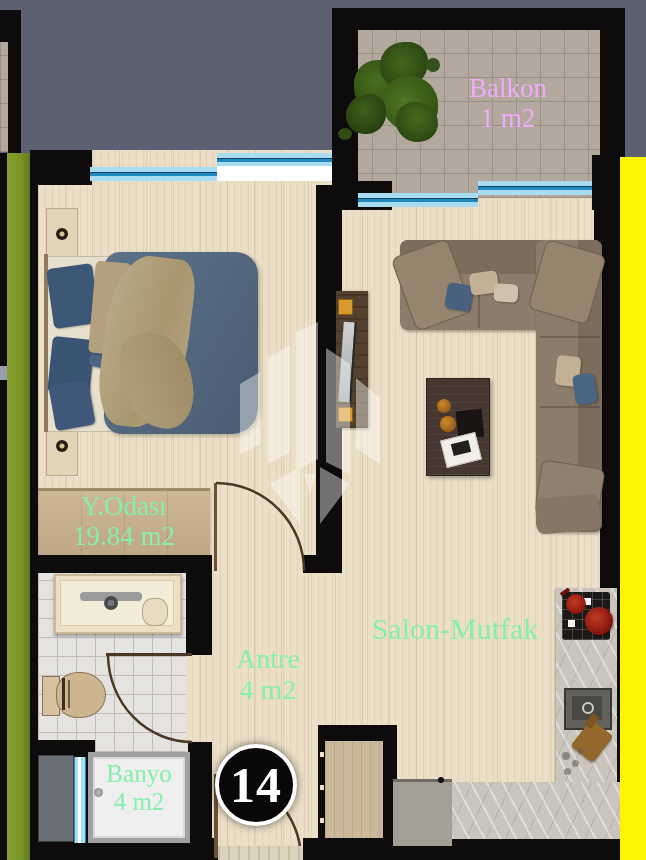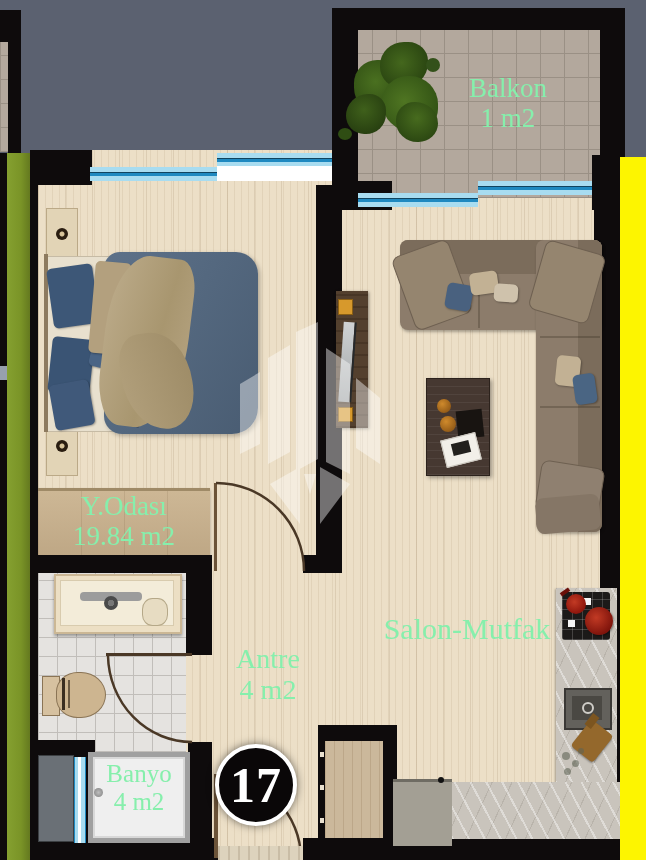--- a/index.html
+++ b/index.html
@@ -116,21 +116,21 @@
 
   <div class="abs" style="left:338px;top:36px;width:104px;height:110px;">
     <div class="abs" style="left:16px;top:24px;width:54px;height:54px;border-radius:48% 60% 52% 55%;background:radial-gradient(circle at 40% 40%,#4a7020,#2d4a12 75%);"></div>
     <div class="abs" style="left:42px;top:6px;width:48px;height:46px;border-radius:55% 45% 60% 50%;background:radial-gradient(circle at 45% 45%,#44671d,#2a4511 75%);"></div>
     <div class="abs" style="left:44px;top:40px;width:56px;height:56px;border-radius:50% 55% 45% 60%;background:radial-gradient(circle at 40% 45%,#4f7522,#335415 75%);"></div>
     <div class="abs" style="left:8px;top:58px;width:40px;height:40px;border-radius:60% 45% 55% 50%;background:radial-gradient(circle at 45% 40%,#3f601b,#273f10 75%);"></div>
     <div class="abs" style="left:58px;top:66px;width:42px;height:40px;border-radius:48% 58% 50% 55%;background:radial-gradient(circle at 50% 40%,#476b1e,#2c4812 75%);"></div>
     <div class="abs" style="left:0px;top:92px;width:14px;height:12px;border-radius:50%;background:#2f4d13;"></div>
     <div class="abs" style="left:88px;top:22px;width:14px;height:14px;border-radius:50%;background:#33511a;"></div>
   </div>
-  <div class="label" style="left:443px;top:74px;width:130px;font-size:27px;color:#86efac;">
+  <div class="label" style="left:443px;top:74px;width:130px;font-size:27px;color:#f0abfc;">
     <span class="l1">Balkon</span>
     <span class="l2">1 m2</span>
   </div>
 
   <div class="abs" style="left:336px;top:291px;width:32px;height:137px;background:repeating-linear-gradient(0deg, rgba(35,22,12,0.25) 0 2px, rgba(0,0,0,0) 2px 12px),#53402e;box-shadow:1px 1px 3px rgba(0,0,0,0.4);"></div>
   <div class="abs" style="left:338px;top:299px;width:13px;height:14px;background:#d7992c;border:1px solid #8a5f14;"></div>
   <div class="abs" style="left:338px;top:407px;width:13px;height:13px;background:#d7992c;border:1px solid #8a5f14;"></div>
   <div class="abs" style="left:341px;top:322px;width:11px;height:80px;background:linear-gradient(180deg,#d0d3d4,#9fa3a5);border-right:2px solid #26292b;transform:rotate(4deg);"></div>
 
   <div class="abs sofa" style="left:400px;top:240px;width:202px;height:90px;border-radius:8px;"></div>
@@ -200,36 +200,36 @@
   <div class="abs" style="left:214px;top:774px;width:4px;height:84px;background:#6b5338;"></div>
   <svg class="arc" style="left:214px;top:772px;" width="92" height="90">
       <path d="M4,4 A83,83 0 0 1 87,86" fill="none" stroke="#4a3826" stroke-width="2.5"></path>
     </svg>
   <div class="abs" style="left:218px;top:846px;width:85px;height:14px;background:repeating-linear-gradient(90deg,#c9bda6 0 2px,#ddd3bd 2px 10px);"></div>
 
   <div class="label" style="left:218px;top:644px;width:100px;font-size:28px;">
     <span class="l1">Antre</span>
     <span class="l2">4 m2</span>
   </div>
-  <div class="label" style="left:364px;top:612px;width:206px;font-size:30px;">
+  <div class="label" style="left:352px;top:612px;width:206px;font-size:30px;">
     <span class="l1">Salon-Mutfak</span>
   </div>
 
   <div class="abs" style="left:620px;top:157px;width:26px;height:703px;background:#fdf500;"></div>
 
   <svg class="arc" style="left:238px;top:322px;opacity:0.42;" width="145" height="215" viewBox="0 0 145 215">
     <g fill="#ffffff">
       <polygon points="2,62 22,50 22,122 2,132"></polygon>
       <polygon points="30,36 52,23 52,130 30,142"></polygon>
       <polygon points="58,10 80,0 80,137 58,149"></polygon>
       <polygon points="88,26 112,42 112,152 88,140"></polygon>
       <polygon points="118,56 142,76 142,142 118,126"></polygon>
       <polygon points="32,162 62,145 62,202"></polygon>
       <polygon points="112,162 82,145 82,202"></polygon>
       <polygon points="66,152 78,152 72,172"></polygon>
     </g>
   </svg>
 
   <div class="abs" style="left:215px;top:744px;width:82px;height:82px;border-radius:50%;background:#0a0708;border:4px solid #ffffff;box-sizing:border-box;box-shadow:0 0 8px rgba(0,0,0,0.55);display:flex;align-items:center;justify-content:center;">
-    <span style="color:#ffffff;font-family:'Liberation Serif',serif;font-weight:700;font-size:50px;line-height:1;letter-spacing:1px;">17</span>
+    <span style="color:#ffffff;font-family:'Liberation Serif',serif;font-weight:700;font-size:50px;line-height:1;letter-spacing:1px;">14</span>
   </div>
 
 </div>
 
 </body></html>

